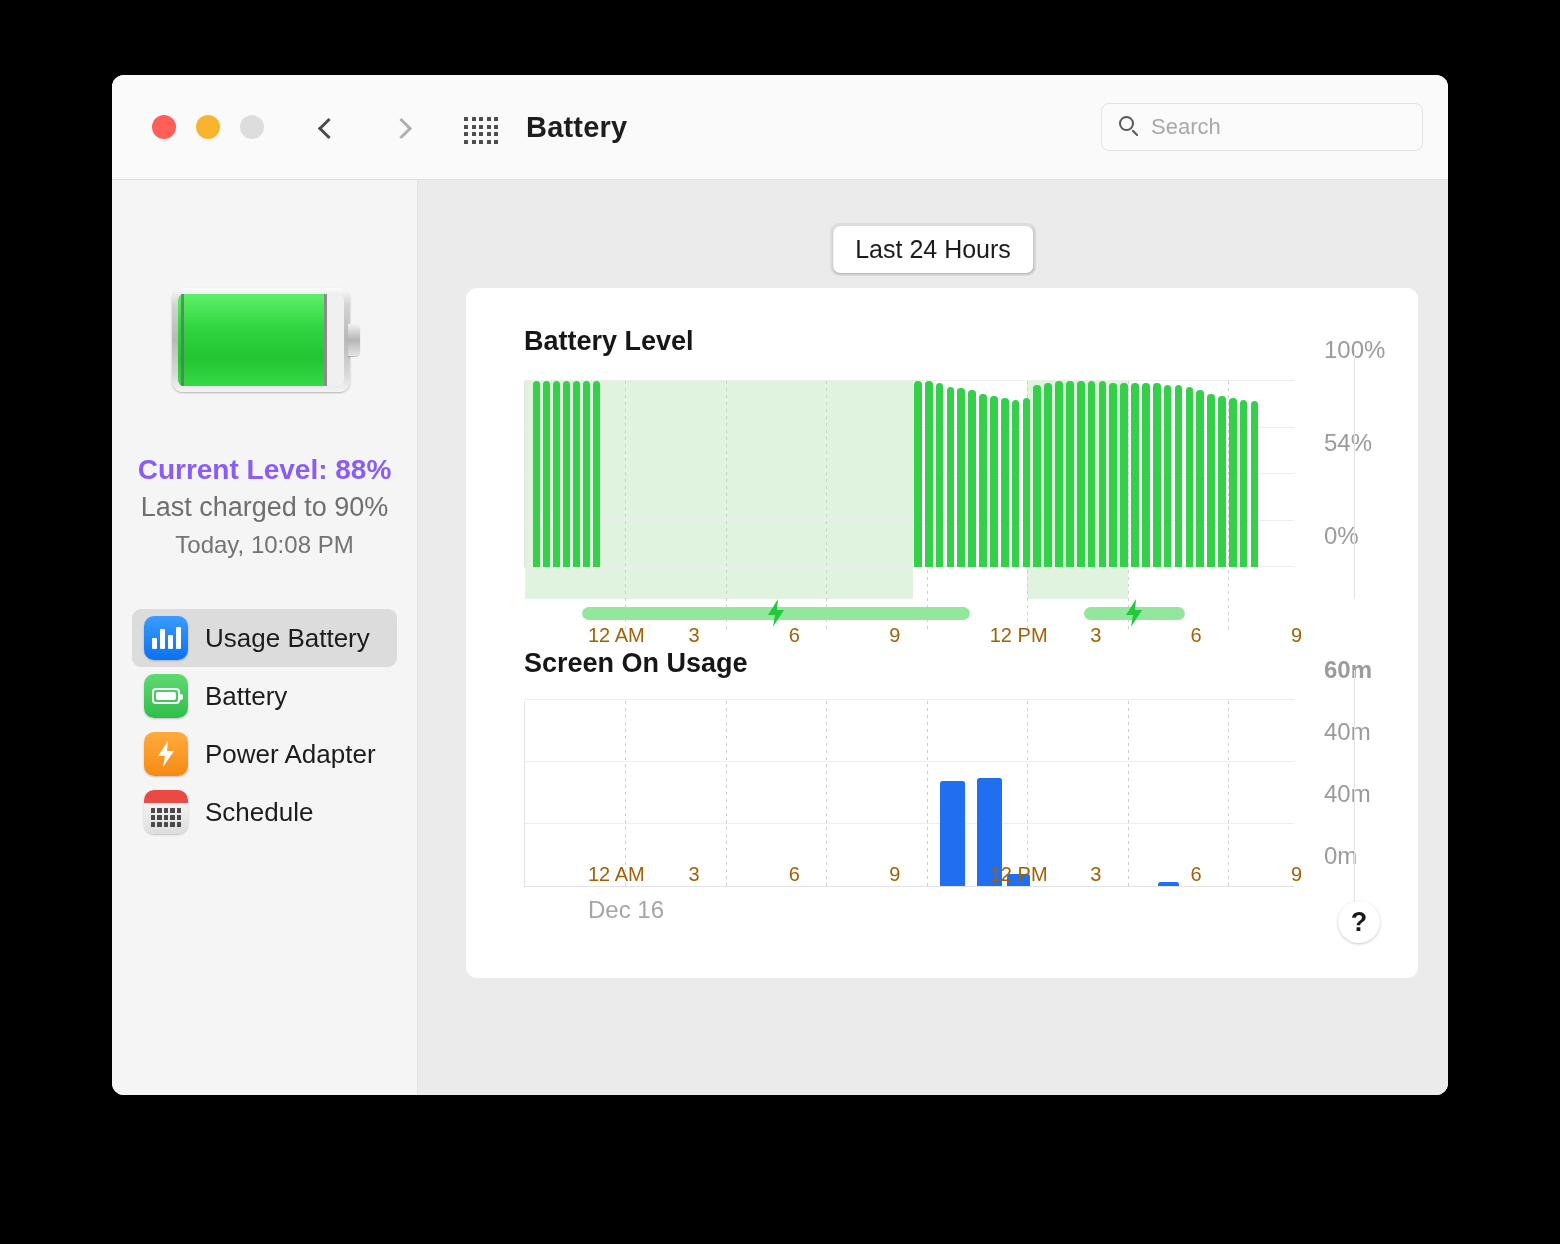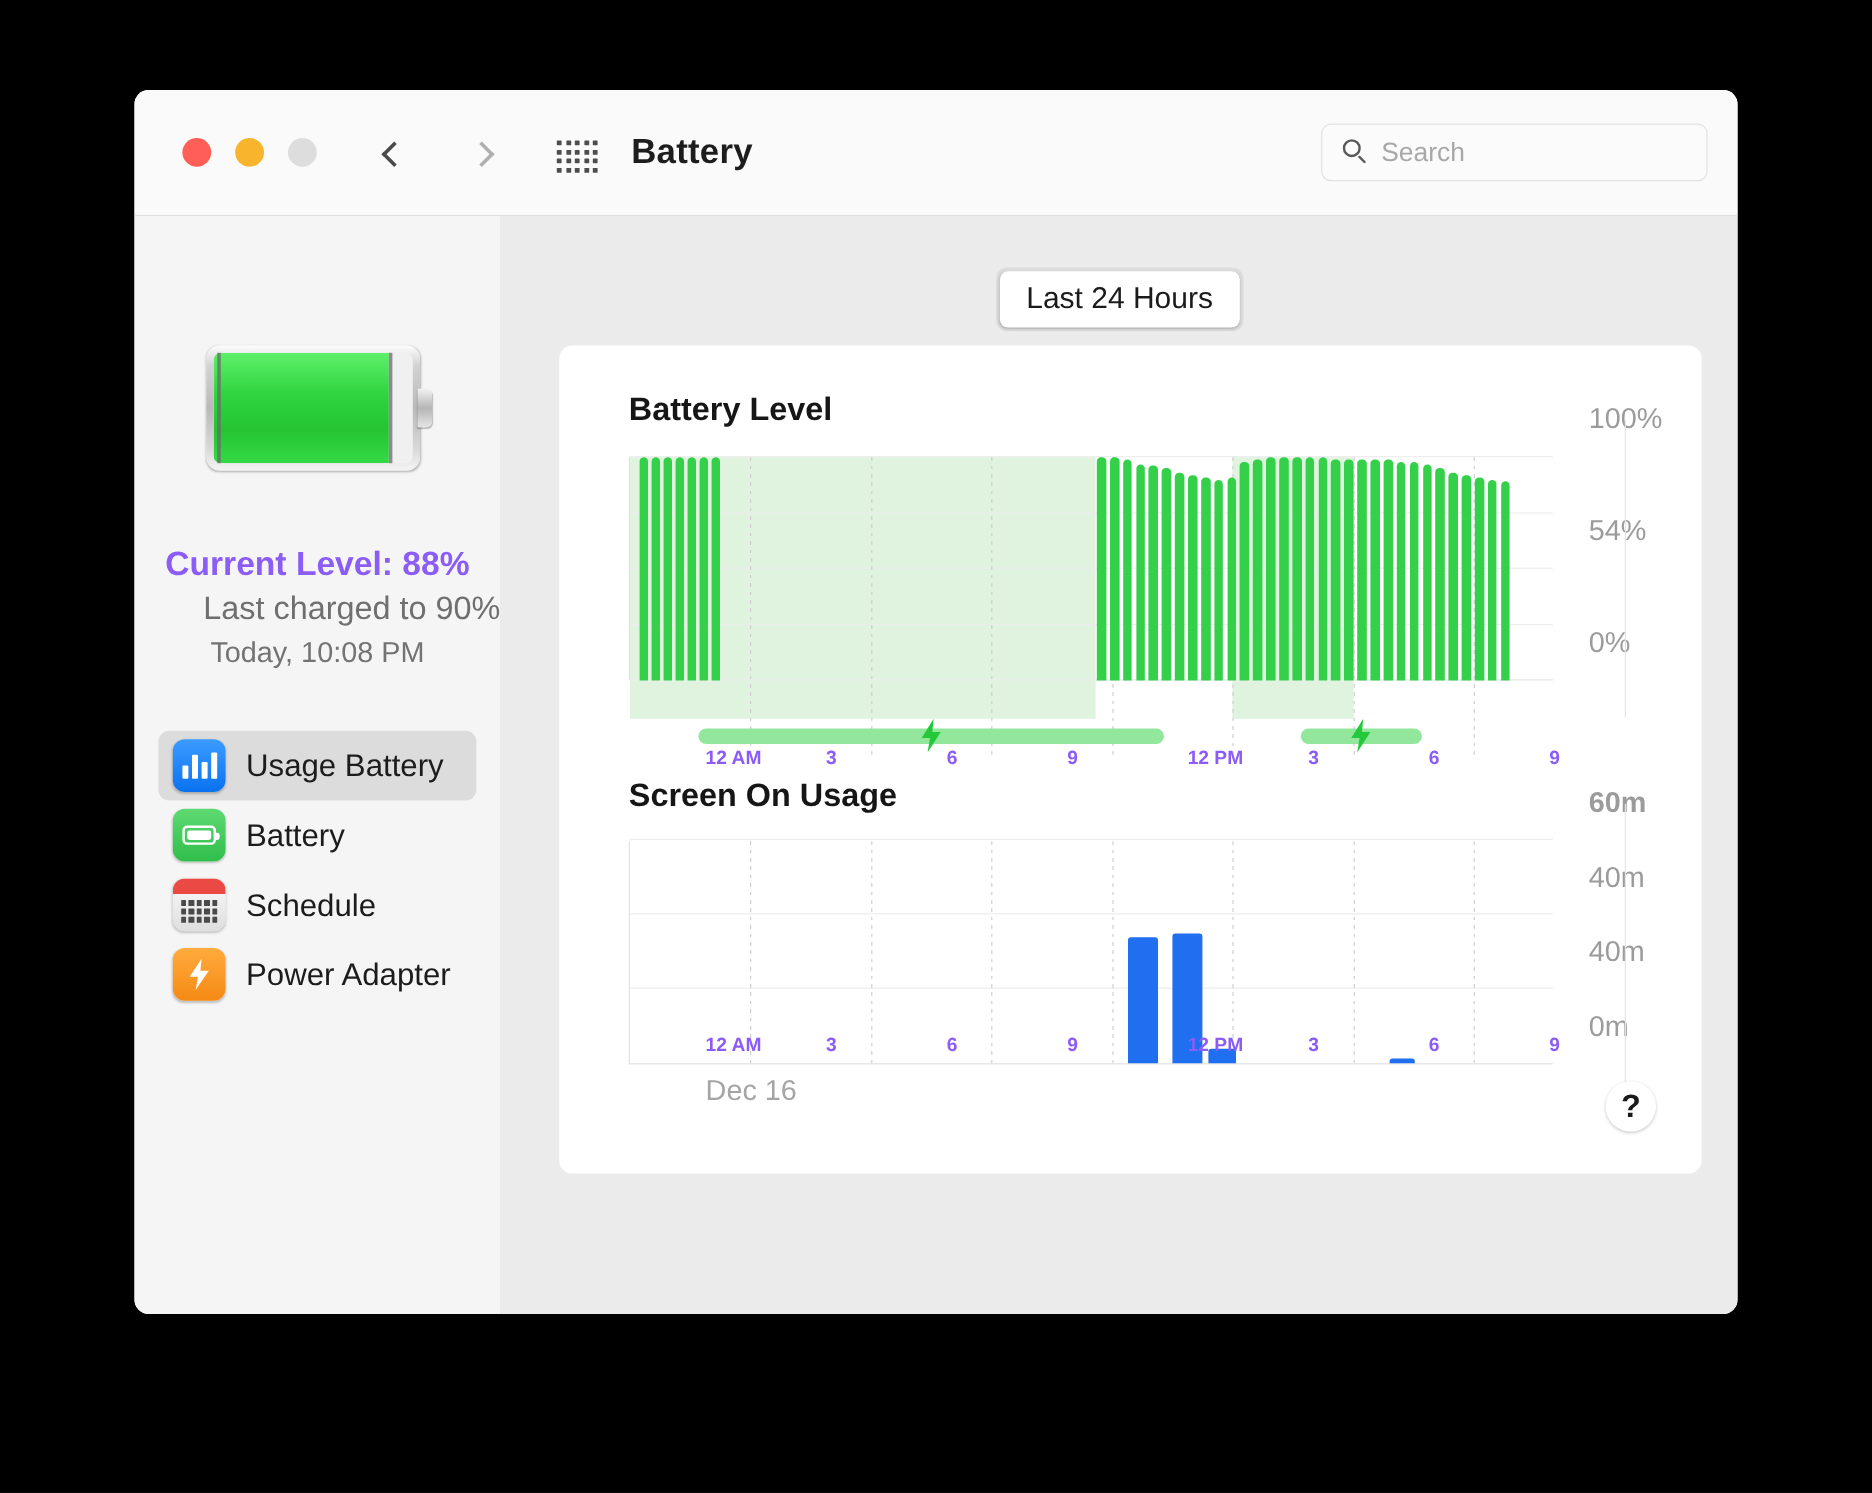--- a/index.html
+++ b/index.html
@@ -120,21 +120,21 @@
   .bigbattery .capline-r { left: 152px; }
   .bigbattery .nub {
     position: absolute; left: 176px; top: 36px; width: 12px; height: 32px;
     border-radius: 0 5px 5px 0;
     background: linear-gradient(180deg,#f2f2f2,#b5b5b5 50%,#e4e4e4);
     box-shadow: 0 1px 1px rgba(0,0,0,.25);
   }
 
   .level-block { text-align: center; margin-top: 62px; }
   .level-main { font-size: 28px; font-weight: 700; color: #8b5cf6; }
-  .level-sub  { font-size: 27px; color: #6f6f6f; margin-top: 6px; text-align: right; }
+  .level-sub  { font-size: 27px; color: #6f6f6f; margin-top: 6px; }
   .level-time { font-size: 24px; color: #737373; margin-top: 8px; }
 
   .navlist { margin-top: 50px; padding: 0 20px; }
   .navitem {
     display: flex; align-items: center; gap: 17px;
     height: 58px; padding: 0 12px; border-radius: 9px;
     cursor: default;
   }
   .navitem.active { background: #dcdcdc; }
   .navlabel { font-size: 26px; color: #1c1c1c; }
@@ -216,21 +216,21 @@
 
   .charge-bar {
     position: absolute; height: 13px; border-radius: 7px; background: #93e79c;
   }
   .charge-bolt { position: absolute; width: 24px; height: 30px; }
 
   .ylab {
     position: absolute; font-size: 24px; color: #9b9b9b;
     left: 800px;
   }
-  .xlab { position: absolute; font-size: 16px; color: #8b5cf6; font-weight: bold; }
+  .xlab { position: absolute; font-size: 20px; color: #a16207; }
   .xaxis-line { position: absolute; width: 1px; background: #e4e4e4; }
 
   
   .su-wrap { position: absolute; left: 58px; top: 360px; right: 10px; }
   .su-plot {
     position: relative; margin-top: 22px;
     width: 770px; height: 186px;
     border-left: 1px solid #e2e2e2; border-bottom: 1px solid #e2e2e2;
   }
   .su-bar { position: absolute; bottom: 0; background: #1f6ff0; border-radius: 2.5px 2.5px 0 0; }
@@ -334,50 +334,50 @@
         <div class="navitem">
           <span class="appicon green">
             <span class="batt-glyph">
                 <i></i>
               </span>
           </span>
           <span class="navlabel">Battery</span>
         </div>
 
         <div class="navitem">
-          <span class="appicon cal">
-            <span class="cal-top"></span>
-            <span class="cal-dots">
-                <i></i>
-                <i></i>
-                <i></i>
-                <i></i>
-                <i></i>
-                <i></i>
-                <i></i>
-                <i></i>
-                <i></i>
-                <i></i>
-                <i></i>
-                <i></i>
-                <i></i>
-                <i></i>
-                <i></i>
-              </span>
-          </span>
-          <span class="navlabel">Schedule</span>
-        </div>
-
-        <div class="navitem">
           <span class="appicon orange">
             <svg class="bolt-glyph" viewBox="0 0 24 28">
               <path d="M14 1 L4 16 H11 L9 27 L20 11 H13 Z" fill="#ffffff"></path>
             </svg>
           </span>
           <span class="navlabel">Power Adapter</span>
+        </div>
+
+        <div class="navitem">
+          <span class="appicon cal">
+            <span class="cal-top"></span>
+            <span class="cal-dots">
+                <i></i>
+                <i></i>
+                <i></i>
+                <i></i>
+                <i></i>
+                <i></i>
+                <i></i>
+                <i></i>
+                <i></i>
+                <i></i>
+                <i></i>
+                <i></i>
+                <i></i>
+                <i></i>
+                <i></i>
+              </span>
+          </span>
+          <span class="navlabel">Schedule</span>
         </div>
 
       </div>
     </div>
 
     <div class="content">
 
       <div class="segmented">
         <span class="seg on">Last 24 Hours</span>
       </div>

